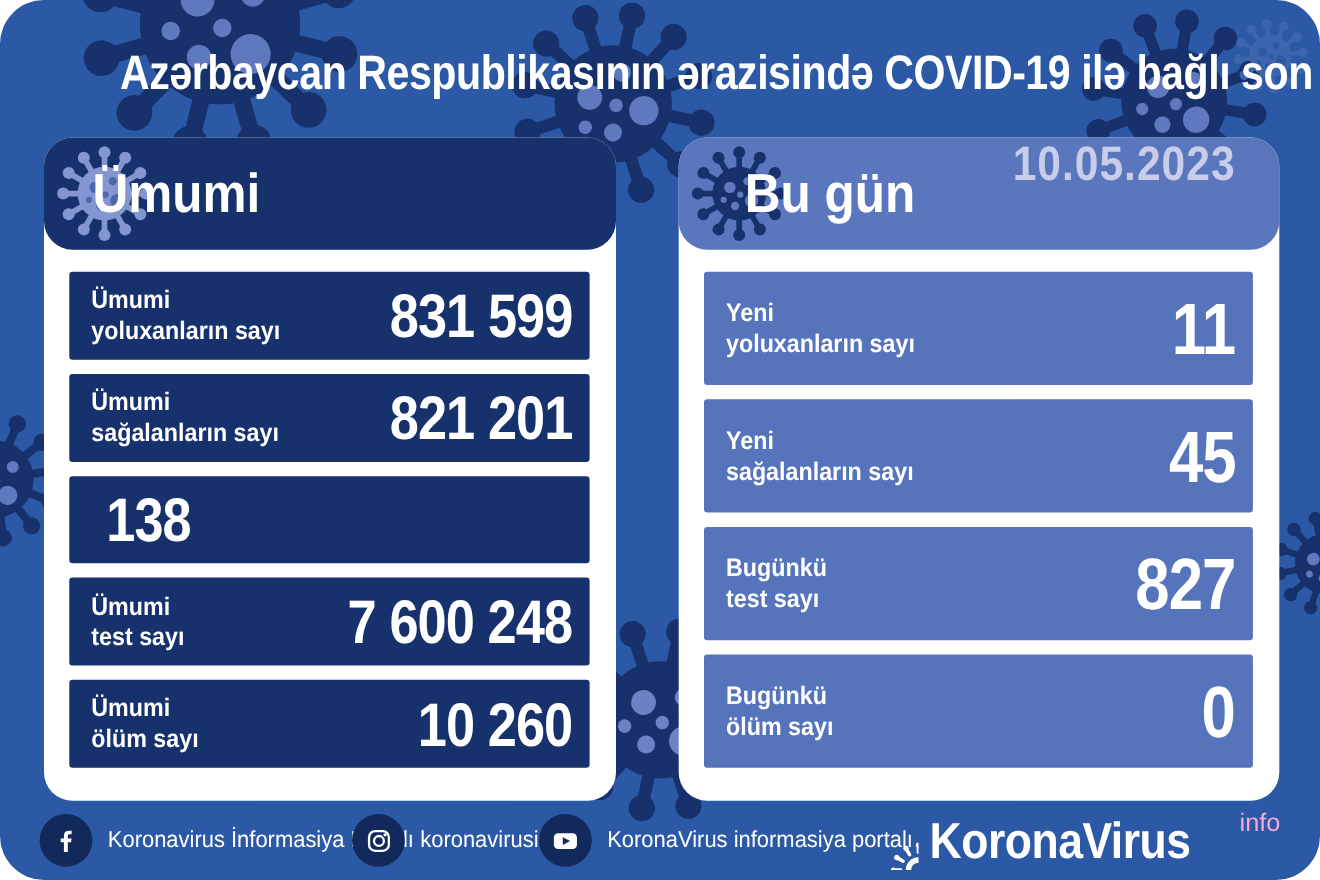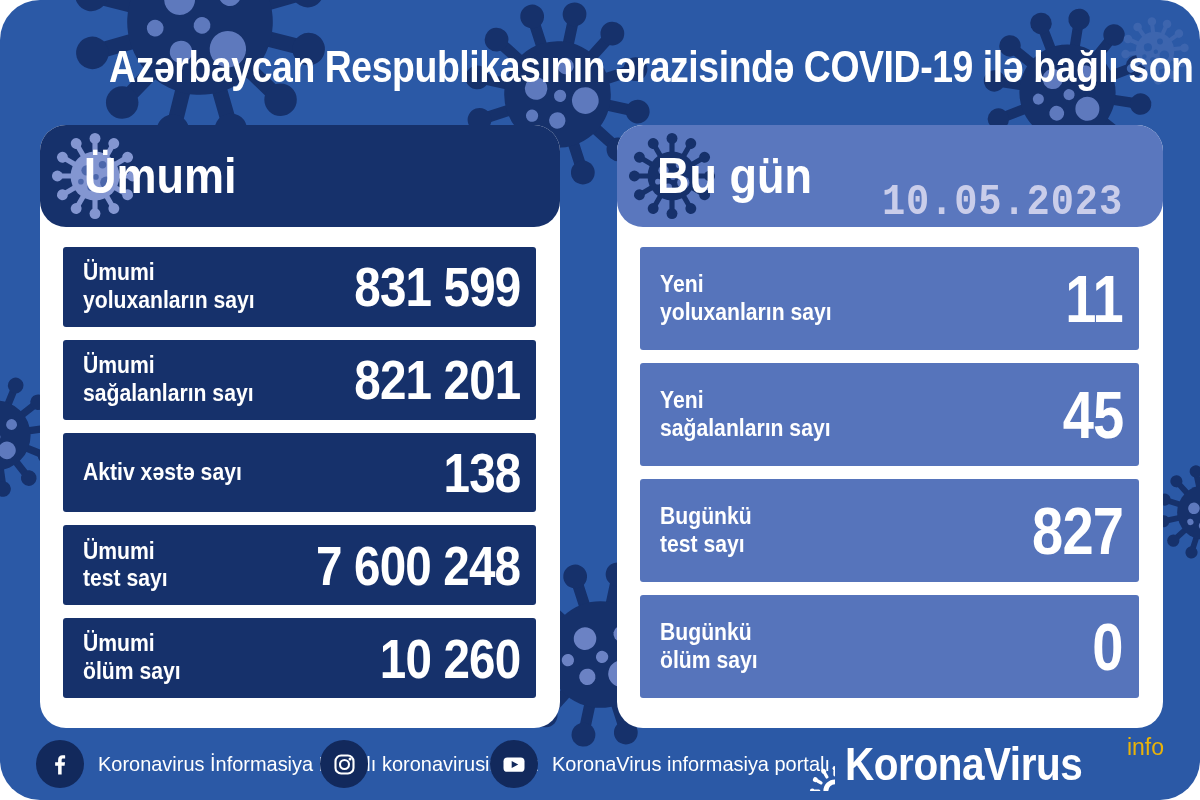--- a/index.html
+++ b/index.html
@@ -26,22 +26,22 @@
   .band{position:absolute;left:0;top:0;right:0;height:102px;border-radius:26px;overflow:hidden;}
   .band-navy{background:#16316b;}
   .band-peri{background:#5a77be;}
   .band-virus{position:absolute;left:8px;top:4px;width:94px;height:94px;}
   .bv-left{--vb:#8396d1;--vs:#4c67ab;}
   .bv-right{--vb:#16316b;--vs:#5e79bd;}
   .band-label{position:absolute;left:0;top:0;bottom:0;display:flex;align-items:center;}
   .band-label span{display:inline-block;transform:scaleX(.9);transform-origin:left center;
     color:#fff;font-weight:bold;font-size:50px;}
   .bl-left{padding-left:44px;}
-  .bl-right{padding-left:40px;}
-  .band-date{position:absolute;right:0;top:0;bottom:0;display:flex;align-items:flex-end;padding-right:40px;font-family:Liberation Mono, monospace;}
+  .bl-right{padding-left:60px;}
+  .band-date{position:absolute;right:0;top:0;bottom:0;display:flex;align-items:flex-start;padding-right:40px;}
   .band-date span{display:inline-block;transform:scaleX(.88);transform-origin:right center;
     color:#c9cdea;font-weight:bold;font-size:44px;letter-spacing:1px;}
   .rows{position:absolute;left:23px;right:24px;top:122px;bottom:30px;display:flex;
     flex-direction:column;gap:13px;}
   .row{flex:1;border-radius:3px;display:flex;align-items:center;justify-content:space-between;
     padding:0 16px 0 20px;}
   .row-navy{background:#16316b;}
   .row-peri{background:#5674bb;gap:21px;}
   .row .label{display:flex;flex-direction:column;justify-content:center;}
   .row .label span{display:block;transform:scaleX(.92);transform-origin:left center;
@@ -57,21 +57,21 @@
   .fi-ig{left:320px;}
   .fi-yt{left:490px;}
   .fi-logo{right:36px;gap:10px;}
   .soc-circle{width:48px;height:48px;border-radius:50%;background:#12295c;display:flex;
     align-items:center;justify-content:center;flex:0 0 auto;}
   .f-text{display:inline-block;transform:scaleX(.95);transform-origin:left center;
     color:#fff;font-size:21px;white-space:nowrap;}
   .logo-virus{width:54px;height:54px;}
   .logo-text{display:inline-block;transform:scaleX(.88);transform-origin:left center;
     color:#fff;font-weight:bold;font-size:46px;letter-spacing:-.5px;}
-  .logo-sup{display:inline-block;color:#eab308;font-size:23px;position:relative;top:-17px;margin-left:2px;}
+  .logo-sup{display:inline-block;color:#f9a8d4;font-size:23px;position:relative;top:-17px;margin-left:2px;}
 </style>
 </head>
 <body>
 
 <svg width="0" height="0" style="position:absolute">
   <defs>
     <symbol id="virus" viewBox="-50 -50 100 100">
       <g stroke="var(--vb,#16316b)" stroke-width="5.5" stroke-linecap="round" fill="var(--vb,#16316b)">
         <g transform="rotate(0)">
             <line x1="0" y1="-23" x2="0" y2="-35"></line>
@@ -234,24 +234,20 @@
         <span class="value">831 599</span>
       </div>
       <div class="row row-navy">
         <div class="label">
           <span>Ümumi</span>
           <span>sağalanların sayı</span>
         </div>
         <span class="value">821 201</span>
       </div>
       <div class="row row-navy">
-        <div class="label">
-          <span>Aktiv xəstə sayı</span>
-          <span></span>
-        </div>
         <span class="value">138</span>
       </div>
       <div class="row row-navy">
         <div class="label">
           <span>Ümumi</span>
           <span>test sayı</span>
         </div>
         <span class="value">7 600 248</span>
       </div>
       <div class="row row-navy">

